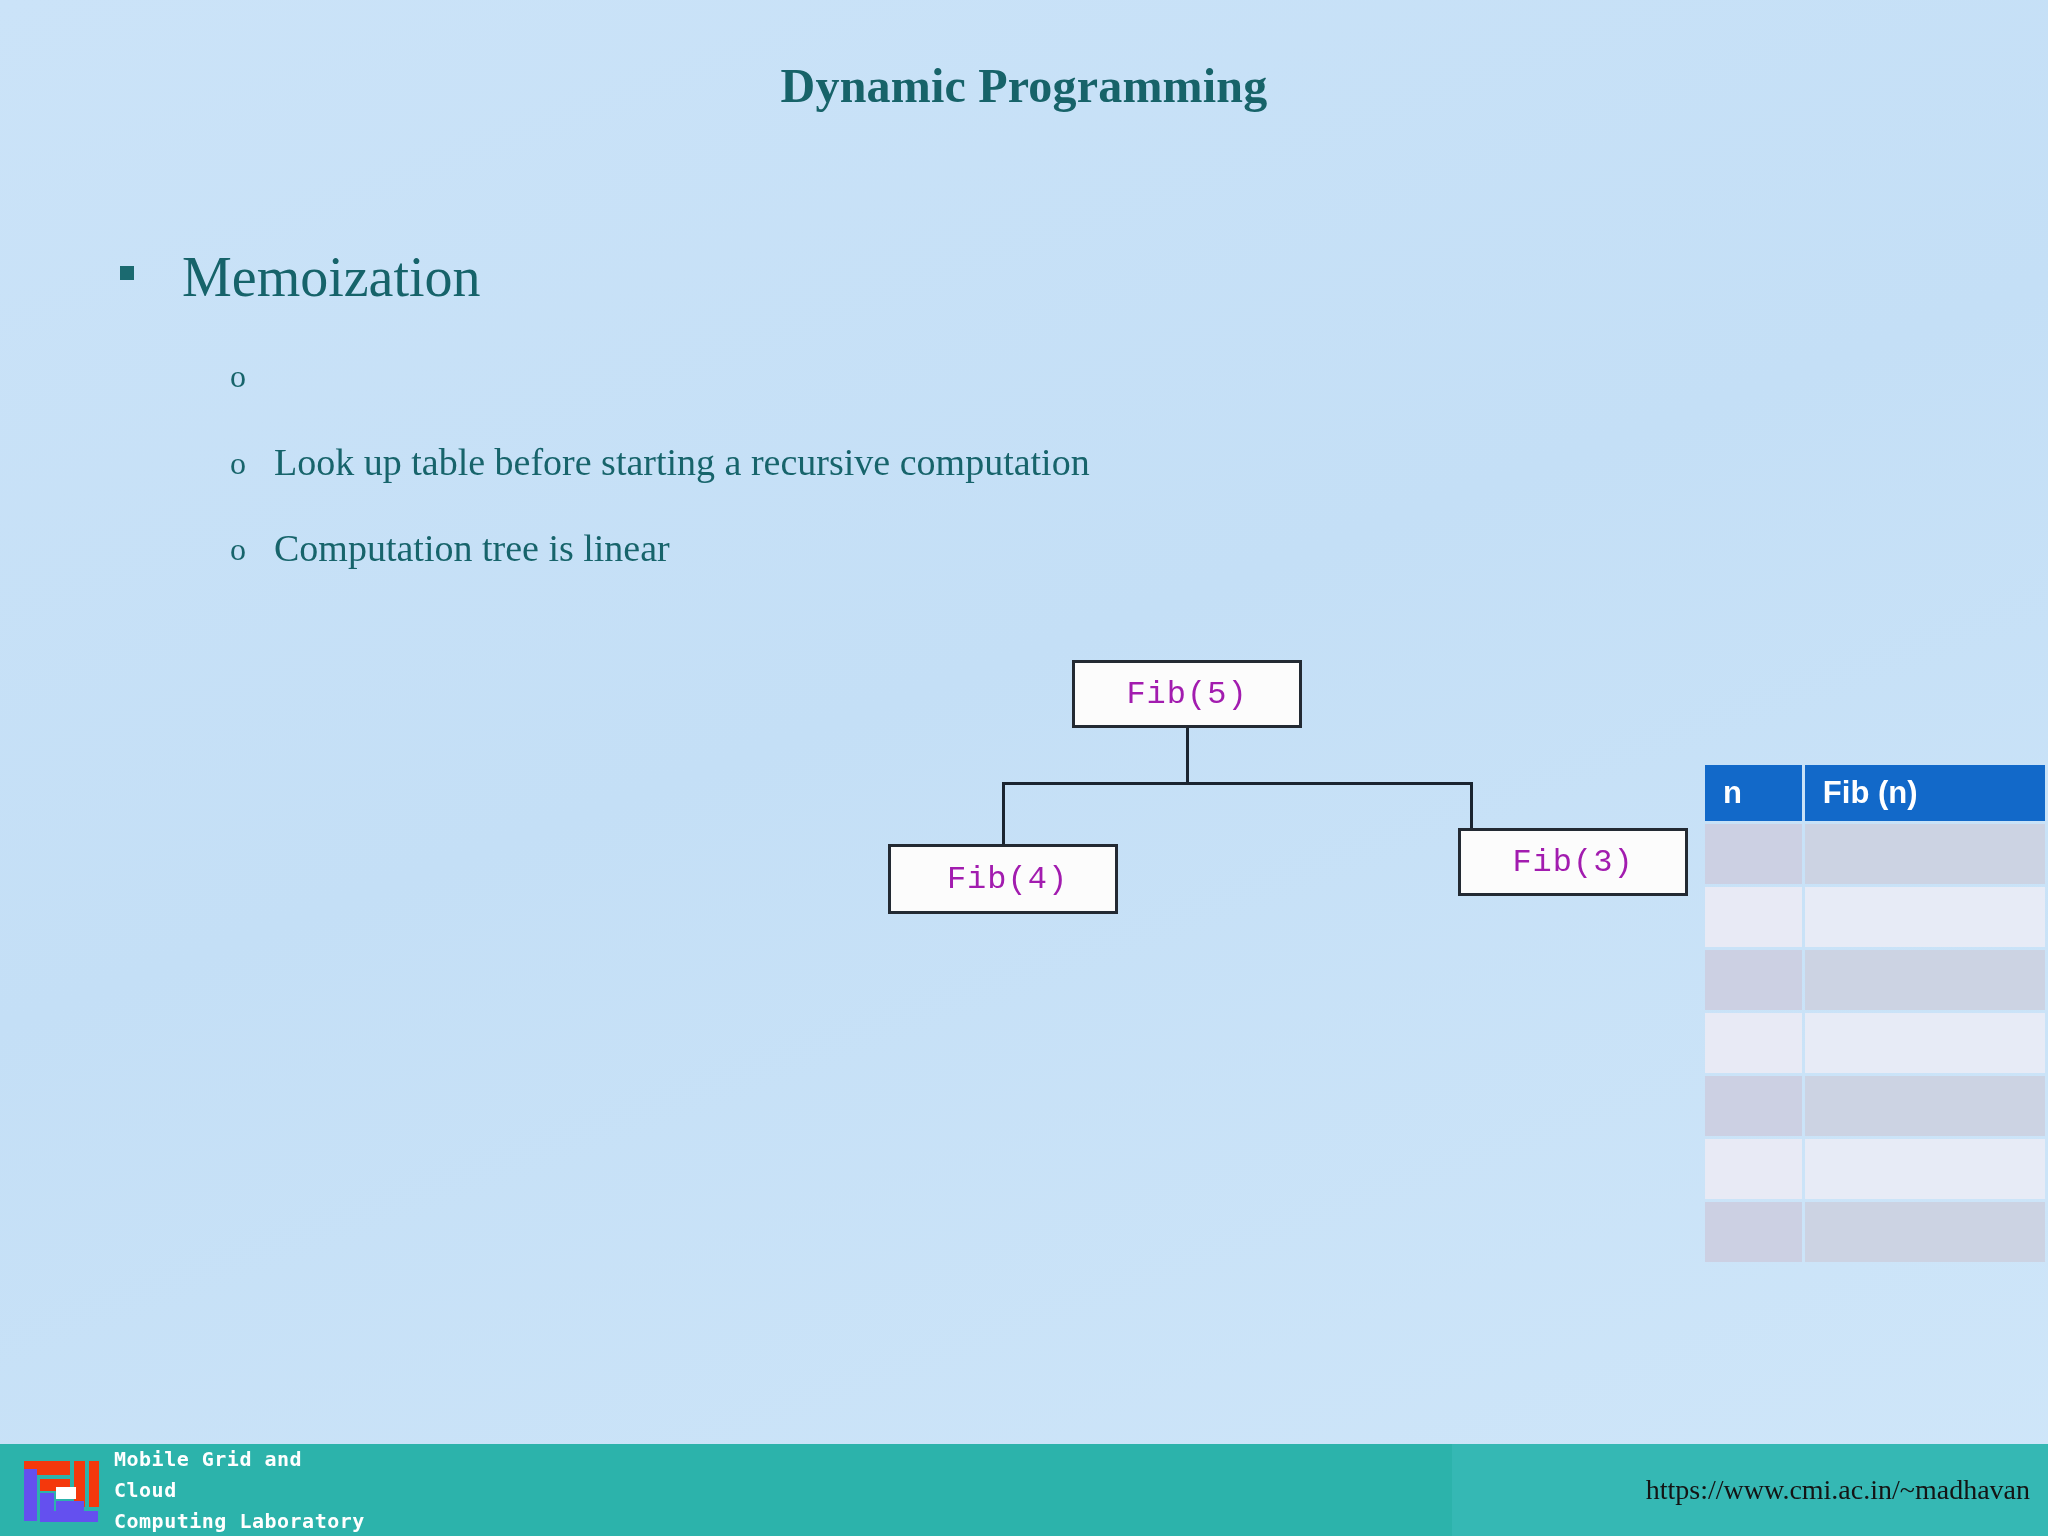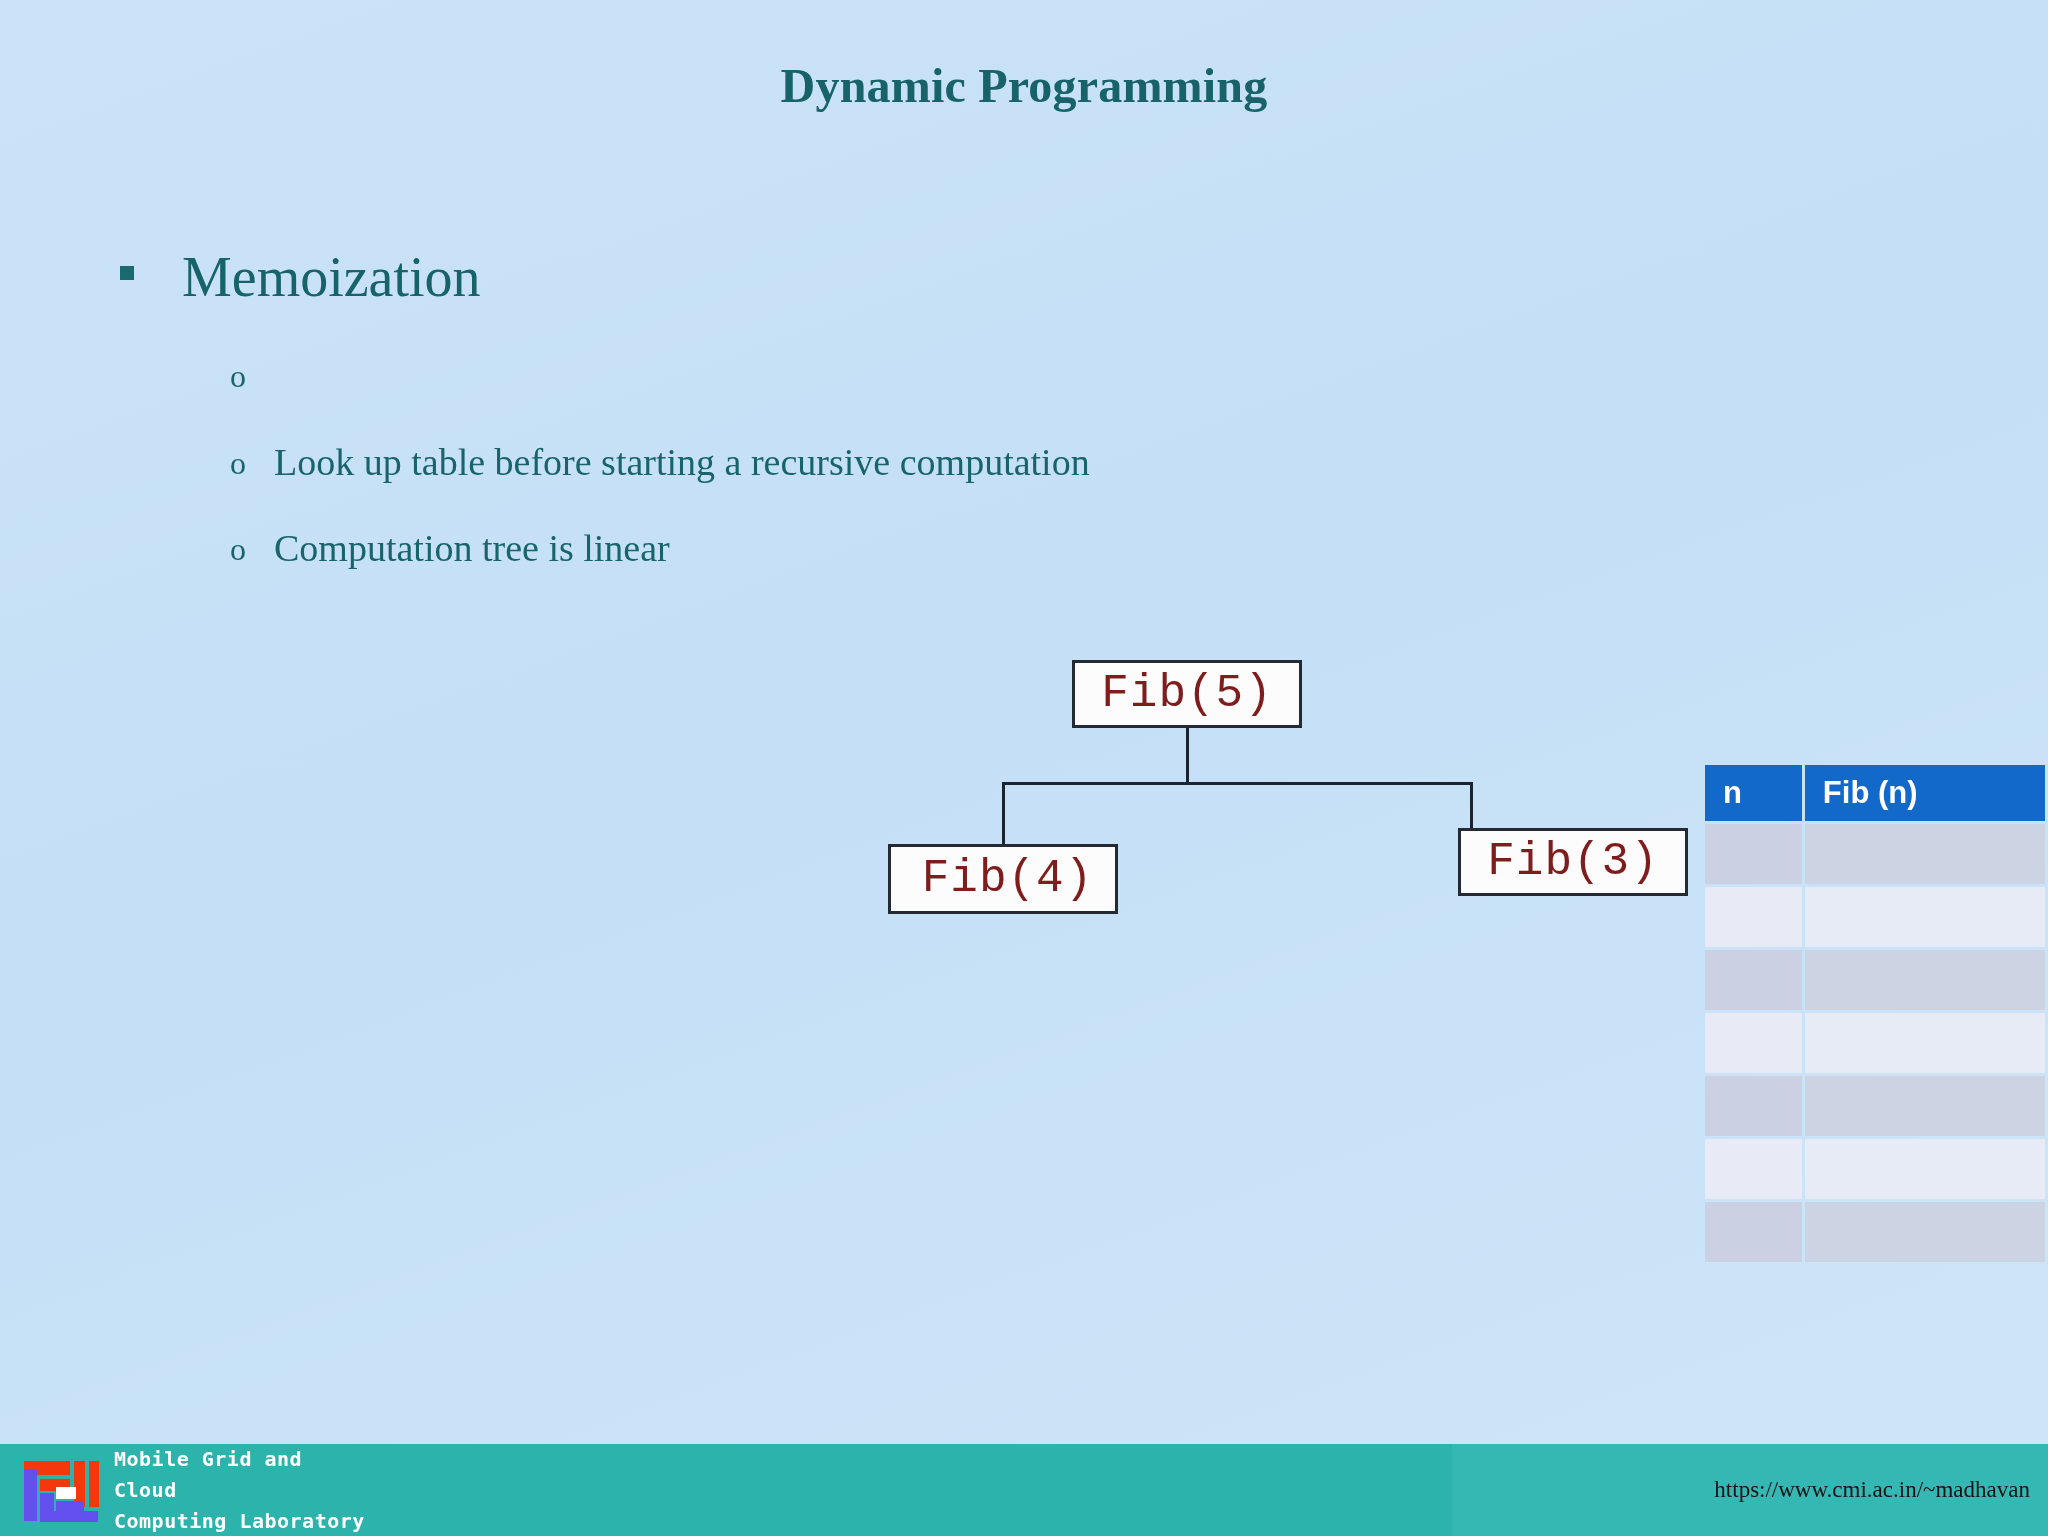--- a/index.html
+++ b/index.html
@@ -88,22 +88,22 @@
     left: 860px;
     top: 660px;
     width: 740px;
     height: 260px;
   }
   .node {
     position: absolute;
     background: #fcfcfc;
     border: 3px solid #232a33;
     font-family: "Liberation Mono", "DejaVu Sans Mono", monospace;
-    font-size: 46px;
-    color: #7f1d1d;
+    font-size: 32px;
+    color: #a21caf;
     display: flex;
     align-items: center;
     justify-content: center;
     box-sizing: border-box;
     letter-spacing: 1px;
   }
   #node-fib5 { left: 212px; top: 0px;   width: 230px; height: 68px; }
   #node-fib4 { left: 28px;  top: 184px; width: 230px; height: 70px; padding-left: 9px; }
   #node-fib3 { left: 598px; top: 168px; width: 230px; height: 68px; }
 
@@ -196,21 +196,21 @@
     font-weight: bold;
     line-height: 1.55;
     letter-spacing: 0.5px;
   }
   #footer-url {
     position: absolute;
     right: 18px;
     top: 50%;
     transform: translateY(-50%);
     font-family: "Liberation Serif", serif;
-    font-size: 23px;
+    font-size: 28px;
     color: #141414;
   }
 </style>
 </head>
 <body>
 
 <div id="slide">
 
   <div id="slide-title">Dynamic Programming</div>
 

